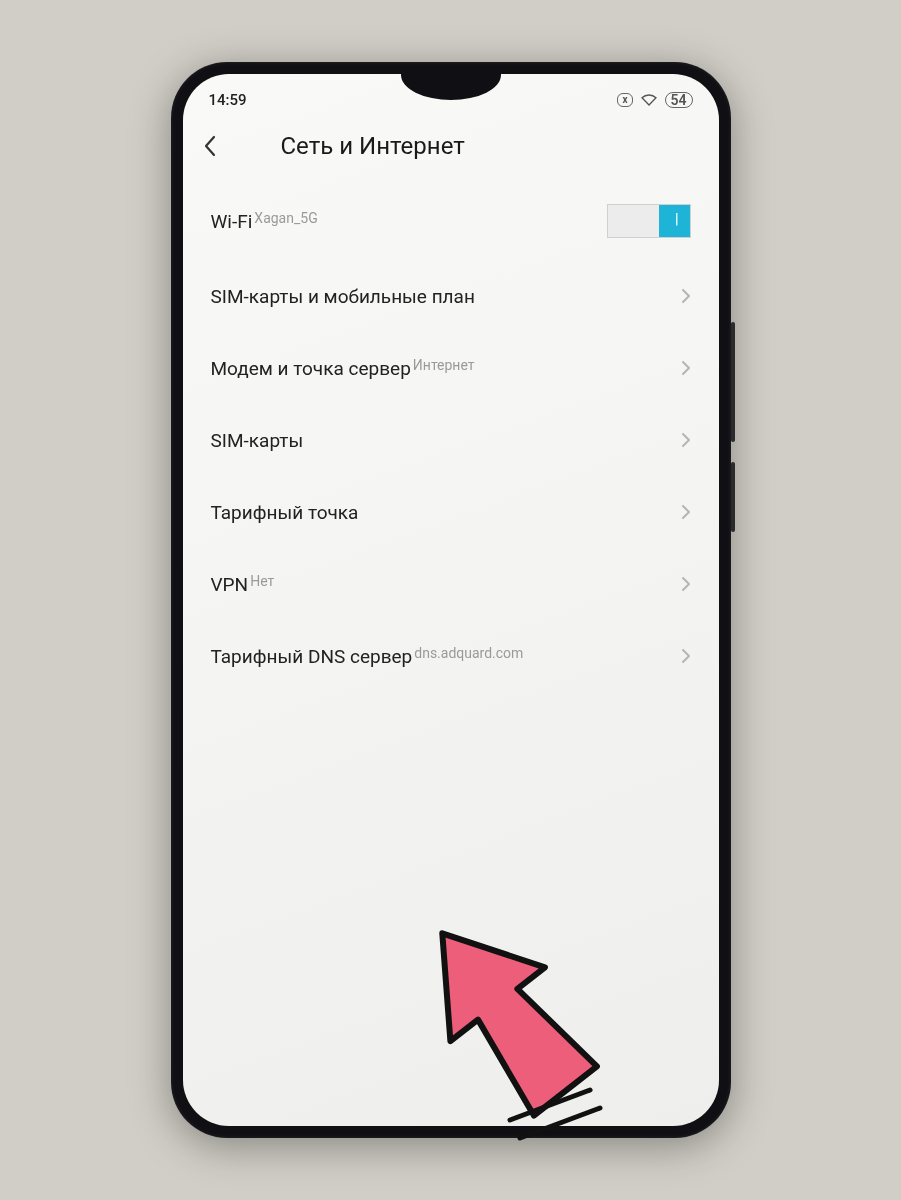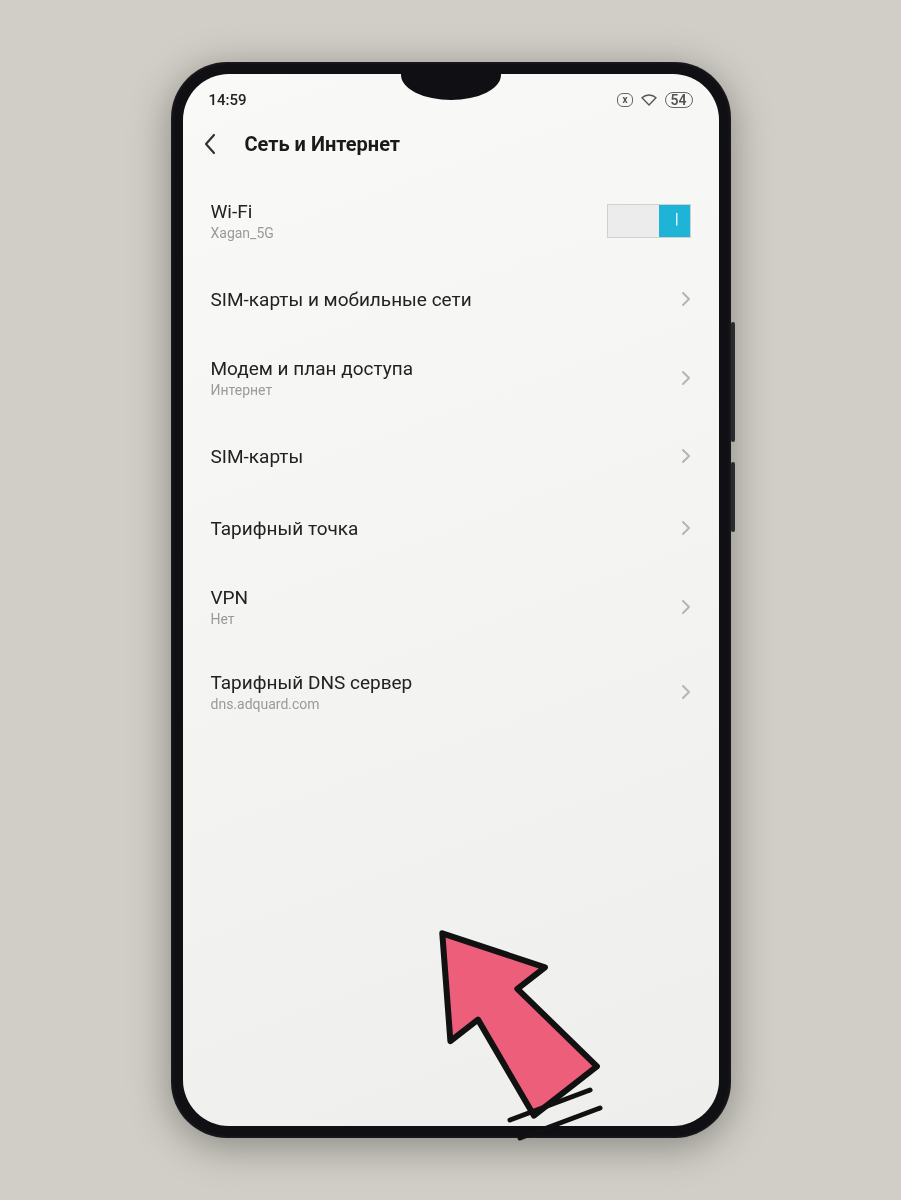--- a/index.html
+++ b/index.html
@@ -58,33 +58,34 @@
     .cancel-pill { border:1.3px solid #666; border-radius:6px; padding:0 4px; font-size:10px; line-height:12px; font-weight:700;}
     .wifi-icon svg{display:block;}
     .header {
       display:flex;
       align-items:center;
       gap: 28px;
       padding: 14px 20px 22px 20px;
     }
     .back svg{display:block;}
     .title {
-      font-size: 20px;
-      font-weight: 700;
+      font-size: 24px;
+      font-weight: 400;
       color:#1a1a1a;
+      margin-left:36px;
     }
     .list { padding: 0 28px; }
     .row {
       display:flex;
       align-items:center;
       justify-content:space-between;
       padding: 22px 0;
       min-height: 72px;
     }
-    .row-text { display:flex; flex-direction:column; gap:2px;}
+    .row-text { display:flex; flex-direction:row; gap:2px;}
     .row-label { font-size: 19px; color:#222; }
     .row-sub { font-size: 14px; color:#9a9a9a; }
     .chevron svg{display:block;}
     .switch {
       width: 84px;
       height: 34px;
       border:1px solid #d0d0d0;
       background: linear-gradient(90deg, #ececec 0%, #ececec 62%, #1eb4d8 62%, #1eb4d8 100%);
       position:relative;
     }
@@ -163,32 +164,32 @@
       <div class="row">
         <div class="row-text">
           <span class="row-label">Wi-Fi</span>
           <span class="row-sub">Xagan_5G</span>
         </div>
         <div class="switch"></div>
       </div>
 
       <div class="row">
         <div class="row-text">
-          <span class="row-label">SIM-карты и мобильные сети</span>
-        </div>
-        <span class="chevron">
-          <svg width="10" height="16" viewBox="0 0 10 16">
-              <path d="M2 2 L8 8 L2 14" fill="none" stroke="#b5b5b5" stroke-width="2" stroke-linecap="round" stroke-linejoin="round"></path>
-            </svg>
-        </span>
-      </div>
-
-      <div class="row">
-        <div class="row-text">
-          <span class="row-label">Модем и план доступа</span>
+          <span class="row-label">SIM-карты и мобильные план</span>
+        </div>
+        <span class="chevron">
+          <svg width="10" height="16" viewBox="0 0 10 16">
+              <path d="M2 2 L8 8 L2 14" fill="none" stroke="#b5b5b5" stroke-width="2" stroke-linecap="round" stroke-linejoin="round"></path>
+            </svg>
+        </span>
+      </div>
+
+      <div class="row">
+        <div class="row-text">
+          <span class="row-label">Модем и точка сервер</span>
           <span class="row-sub">Интернет</span>
         </div>
         <span class="chevron">
           <svg width="10" height="16" viewBox="0 0 10 16">
               <path d="M2 2 L8 8 L2 14" fill="none" stroke="#b5b5b5" stroke-width="2" stroke-linecap="round" stroke-linejoin="round"></path>
             </svg>
         </span>
       </div>
 
       <div class="row">

